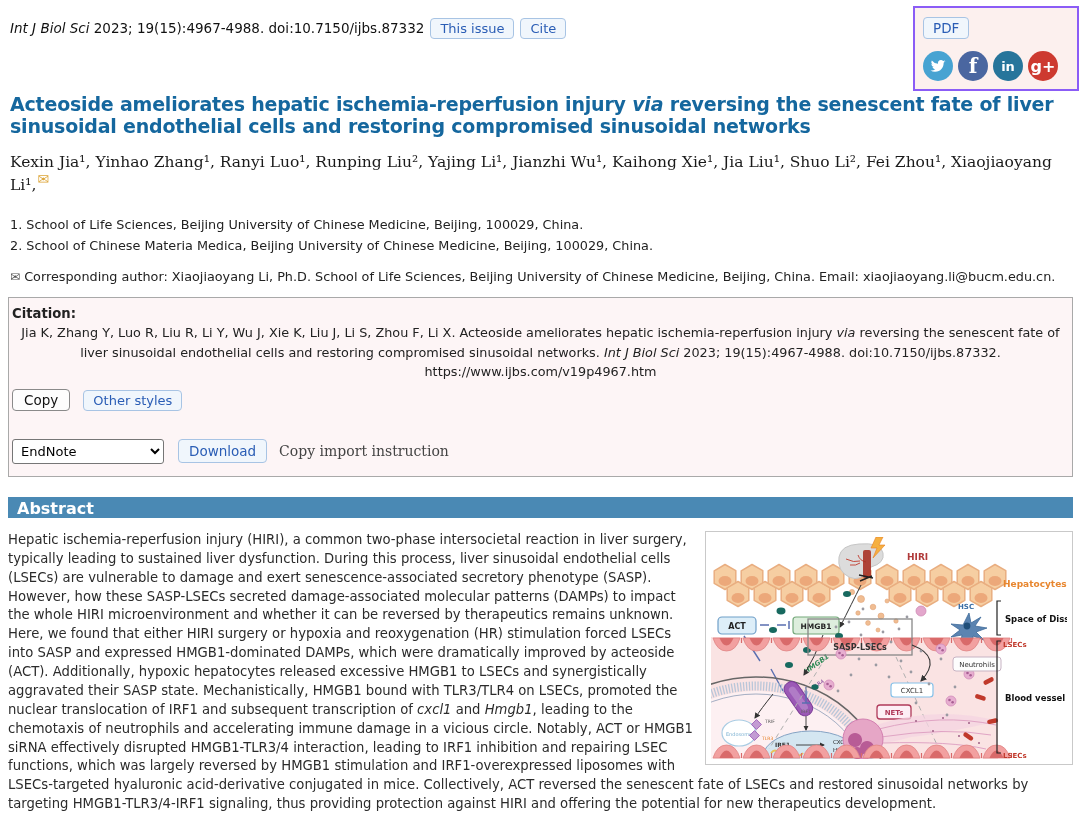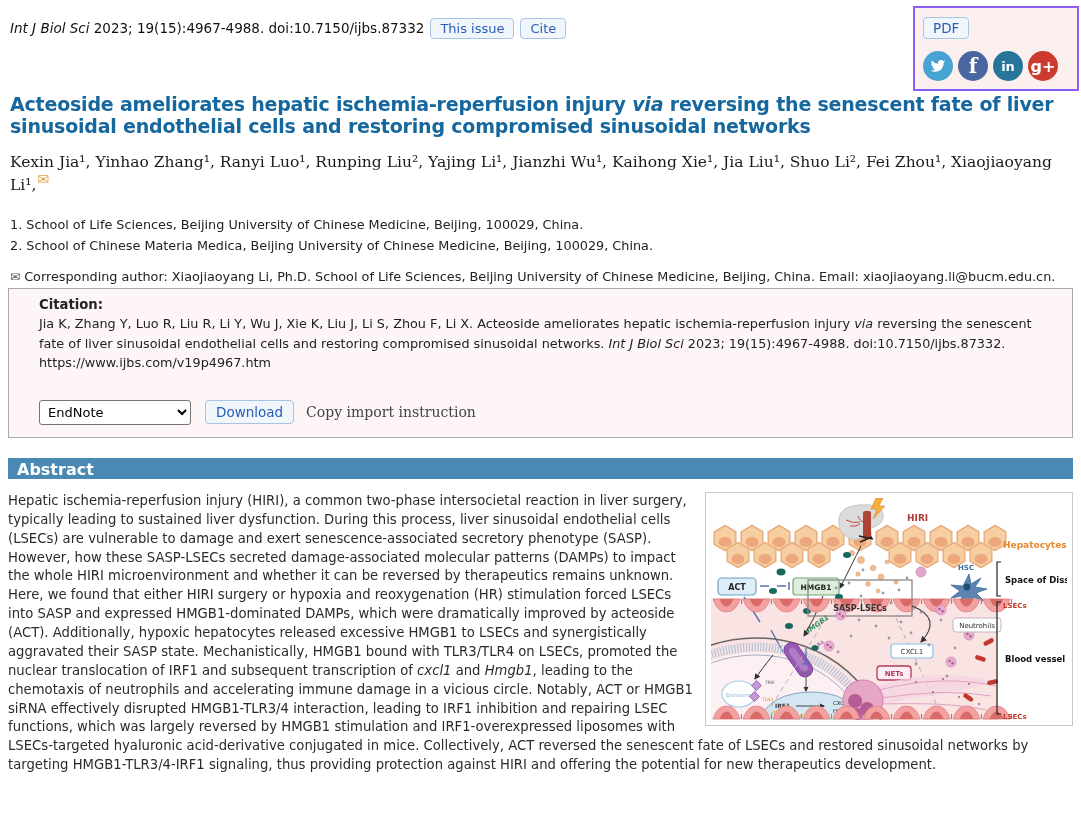--- a/index.html
+++ b/index.html
@@ -26,23 +26,23 @@
   h1.title{margin:13px 0 0 2px;font-size:19px;line-height:22px;color:#15679e;
            font-weight:bold;letter-spacing:-0.2px;}
   .authors{margin:16px 0 0 2px;font-family:"DejaVu Serif","Liberation Serif",serif;
            font-size:15.5px;color:#1a1a1a;}
   .mail-sup{color:#dda63a;font-size:14px;vertical-align:super;margin-left:1px;}
   .affils{margin:20px 0 0 2px;font-size:12.8px;line-height:1.65;}
   .affils p{margin:0;}
   .corresponding{margin:13px 0 0 2px;font-size:12.8px;}
   .corr-mail{color:#555;font-size:12px;}
   
-  .citation-box{margin-top:4px;border:1px solid #a9a9a9;background:#fdf5f6;padding:8px 30px 12px;}
+  .citation-box{margin-top:13px;border:1px solid #a9a9a9;background:#fdf5f6;padding:8px 3px 12px;}
   .cit-head{margin:0;font-size:13.2px;font-weight:bold;}
-  .cit-text{margin:2px 0 0;font-size:12.8px;line-height:1.5;}
+  .cit-text{margin:2px 0 0;font-size:12.8px;line-height:1.5;text-align:center;}
   .cit-buttons{margin-top:8px;}
   .cit-buttons .btn-blue{margin-left:8px;}
   .export-row{margin-top:28px;display:flex;align-items:center;}
   .export-row select{width:152px;font-size:13px;font-family:inherit;padding:3px 4px;
                      border:1px solid #767676;border-radius:3px;background:#fff;}
   .export-row .btn-blue{margin-left:14px;font-size:13.5px;padding:3px 10px;}
   .import-link{margin-left:12px;font-family:"DejaVu Serif","Liberation Serif",serif;
                font-size:14px;color:#444;cursor:pointer;}
   
   .abstract-bar{margin-top:20px;background:#4a89b4;color:#ffffff;font-weight:bold;
@@ -82,20 +82,24 @@
 <div class="affils">
   <p>1. School of Life Sciences, Beijing University of Chinese Medicine, Beijing, 100029, China.</p>
   <p>2. School of Chinese Materia Medica, Beijing University of Chinese Medicine, Beijing, 100029, China.</p>
 </div>
 
 <p class="corresponding"><span class="corr-mail">✉</span> <span>Corresponding author: Xiaojiaoyang Li, Ph.D. School of Life Sciences, Beijing University of Chinese Medicine, Beijing, China. Email: xiaojiaoyang.li@bucm.edu.cn.</span></p>
 
 <div class="citation-box">
   <p class="cit-head">Citation:</p>
   <p class="cit-text"><span>Jia K, Zhang Y, Luo R, Liu R, Li Y, Wu J, Xie K, Liu J, Li S, Zhou F, Li X. Acteoside ameliorates hepatic ischemia-reperfusion injury </span><i>via</i><span> reversing the senescent fate of liver sinusoidal endothelial cells and restoring compromised sinusoidal networks. </span><i>Int J Biol Sci</i><span> 2023; 19(15):4967-4988. doi:10.7150/ijbs.87332.</span><br><span>https://www.ijbs.com/v19p4967.htm</span></p>
+  <div class="cit-buttons">
+    <button class="btn-plain">Copy</button>
+    <button class="btn-blue">Other styles</button>
+  </div>
   <div class="export-row">
     <select><option>EndNote</option></select>
     <button class="btn-blue">Download</button>
     <span class="import-link">Copy import instruction</span>
   </div>
 </div>
 
 <div class="abstract-bar"><span>Abstract</span></div>
 
 <div class="abstract-body">

